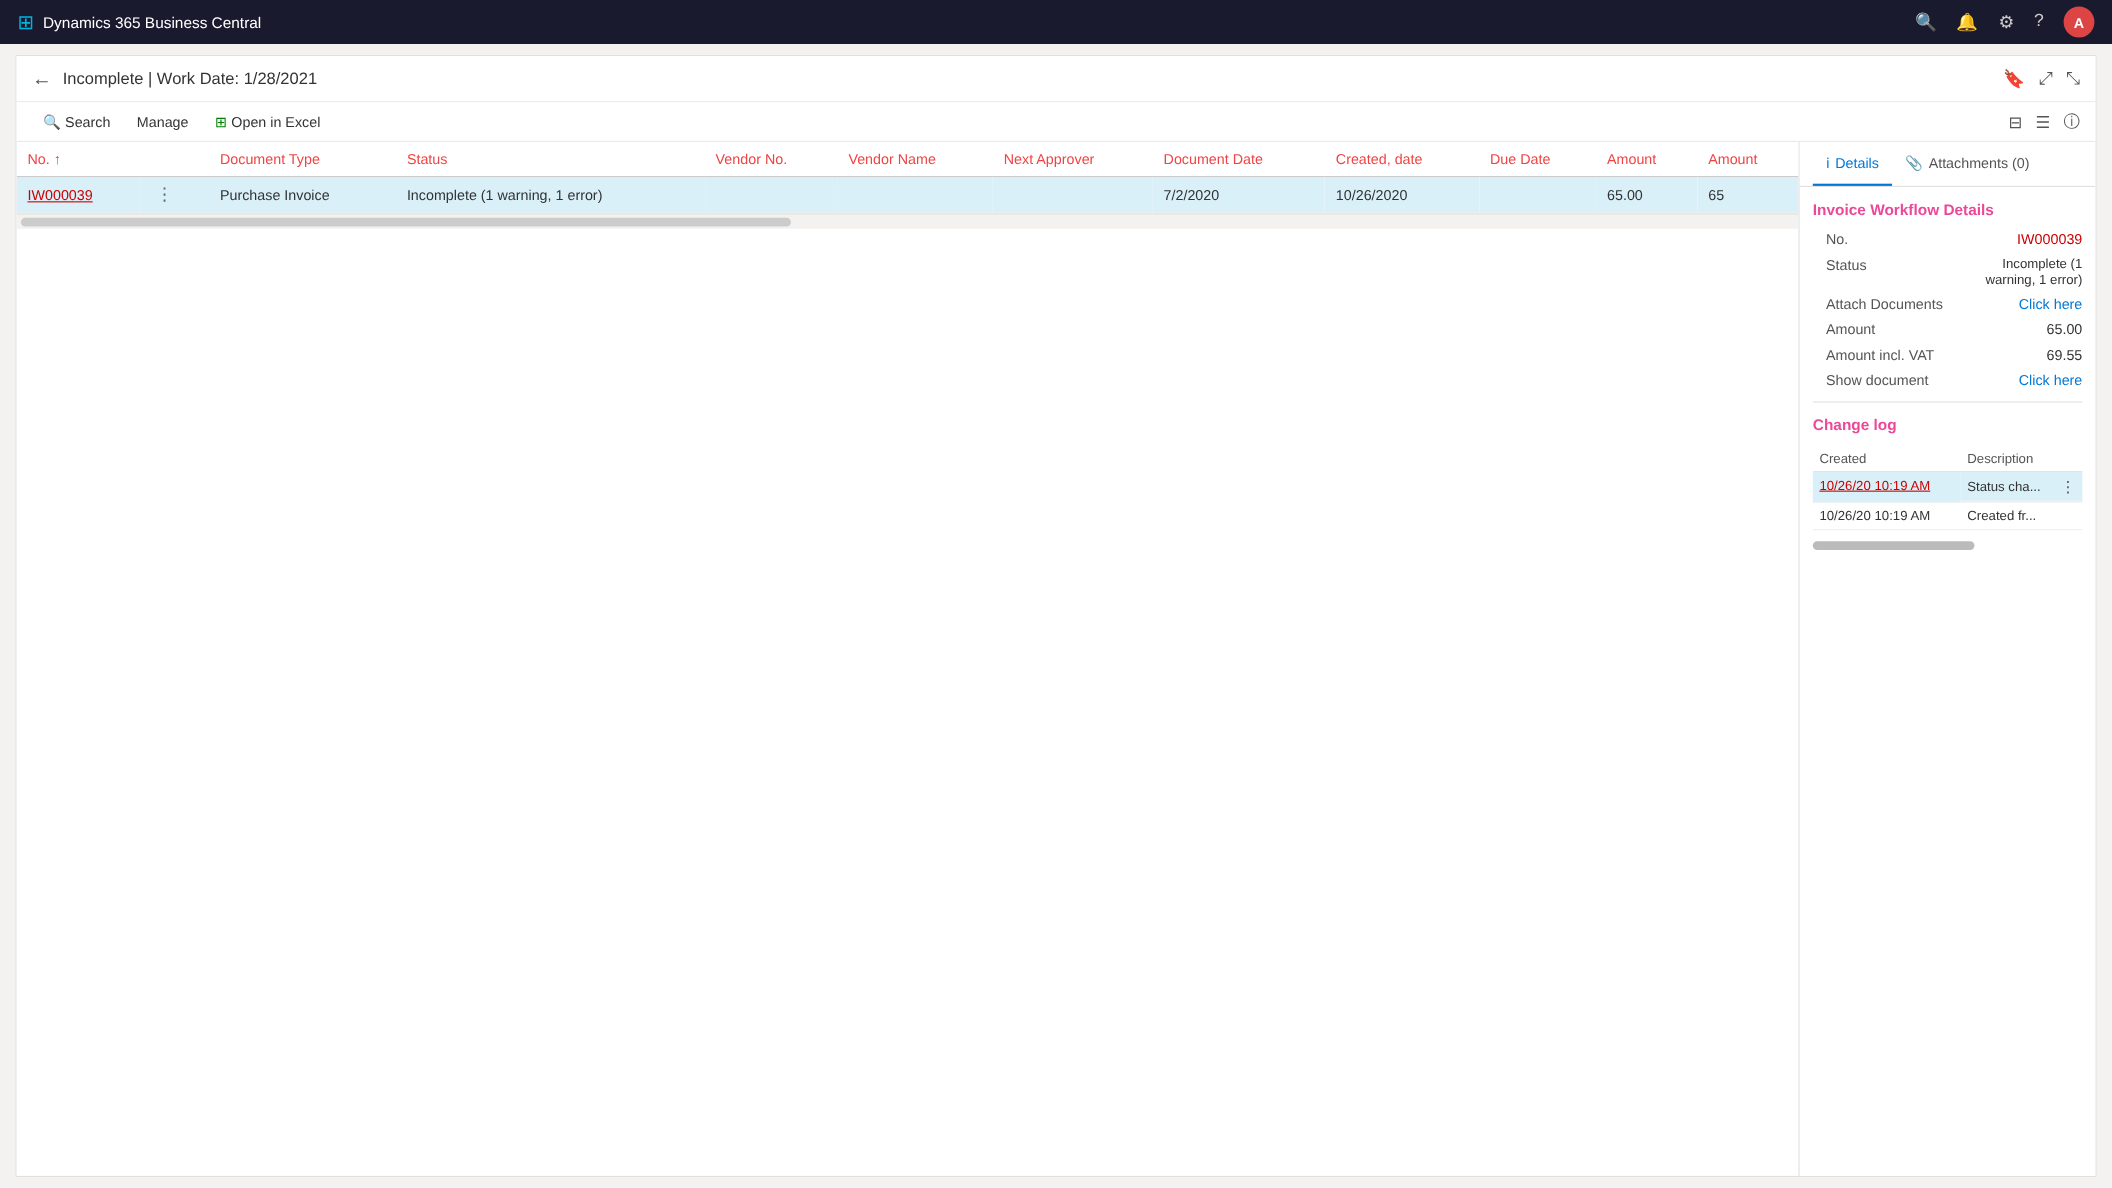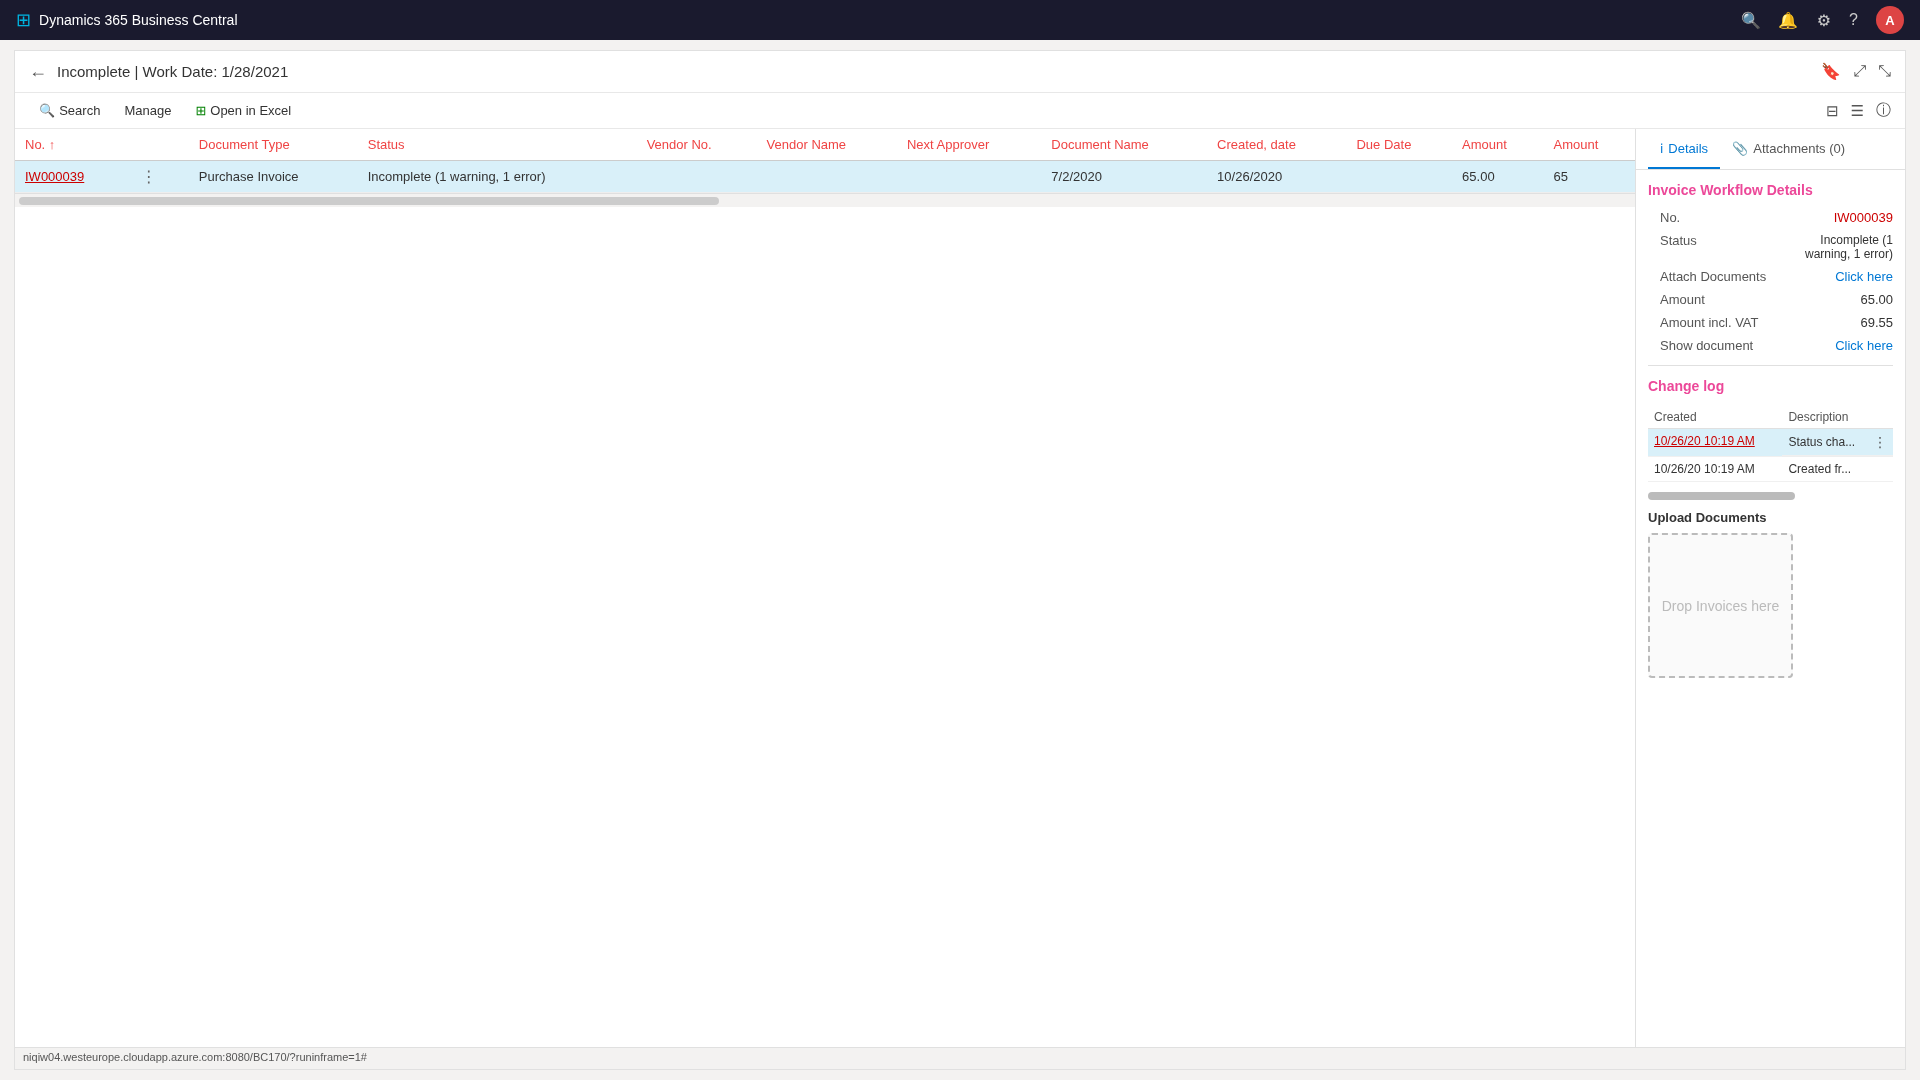--- a/index.html
+++ b/index.html
@@ -299,21 +299,21 @@
       <table>
         <thead>
           <tr>
             <th>No. ↑</th>
             <th></th>
             <th>Document Type</th>
             <th>Status</th>
             <th>Vendor No.</th>
             <th>Vendor Name</th>
             <th>Next Approver</th>
-            <th>Document Name</th>
+            <th>Document Date</th>
             <th>Created, date</th>
             <th>Due Date</th>
             <th>Amount</th>
             <th>Amount</th>
           </tr>
         </thead>
         <tbody>
           <tr class="selected">
             <td><span class="link-cell">IW000039</span></td>
             <td><span class="menu-dots">⋮</span></td>
@@ -403,29 +403,20 @@
               <td>10/26/20 10:19 AM</td>
               <td>Created fr...</td>
             </tr>
           </tbody>
         </table>
 
         <div style="margin: 10px 0;">
           <div class="scroll-bar-horiz"></div>
         </div>
 
-        <div class="upload-section">
-          <div class="upload-title">Upload Documents</div>
-          <div class="drop-zone">
-            <span>Drop Invoices here</span>
-          </div>
-        </div>
 
       </div>
     </div>
 
   </div>
 
-  <div class="status-bar">
-    <span>niqiw04.westeurope.cloudapp.azure.com:8080/BC170/?runinframe=1#</span>
-  </div>
 
 </div>
 
 </body></html>

